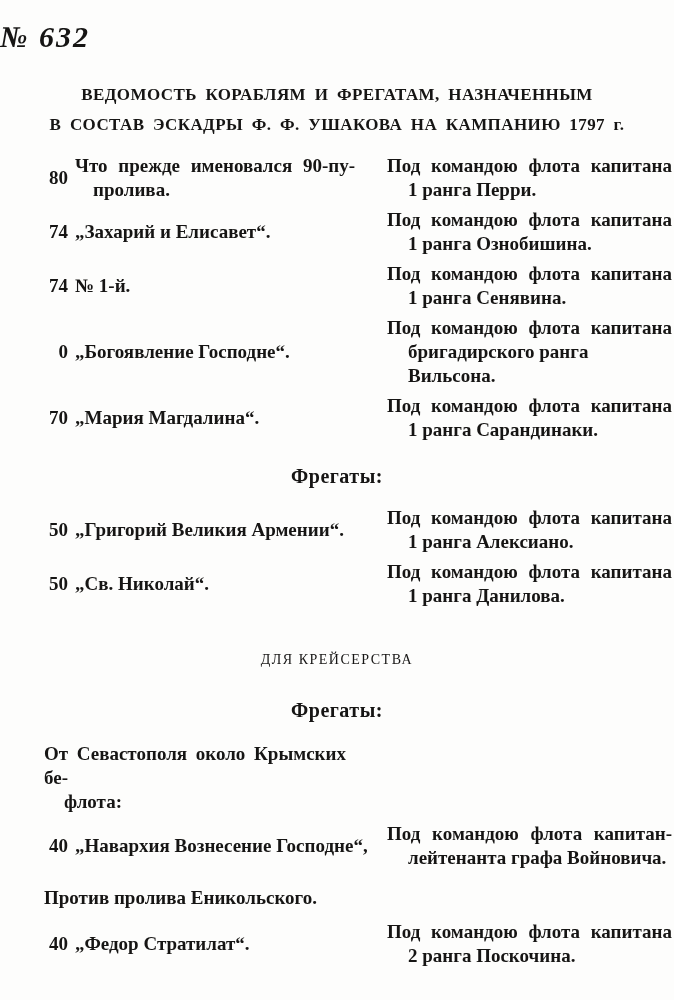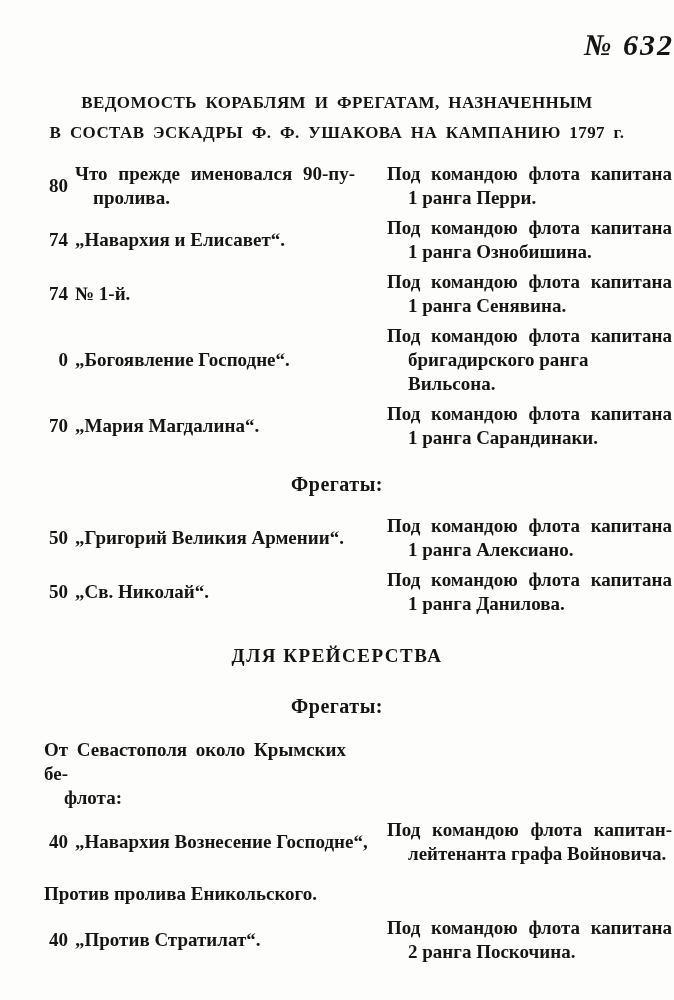--- a/index.html
+++ b/index.html
@@ -6,22 +6,22 @@
   body {
     width: 674px; height: 1000px;
     background: #fdfdfc;
     color: #161514;
     font-family: "Liberation Serif", "DejaVu Serif", serif;
     overflow: hidden;
   }
   .page { width: 674px; height: 1000px; position: relative; }
 
   .doc-number {
-    margin-top: 28px;
-    text-align: right;
+    margin-top: 20px;
+    text-align: left;
     font-style: italic;
     font-weight: bold;
     font-size: 30px;
     line-height: 34px;
     letter-spacing: 2px;
   }
 
   .title { margin-top: 26px; text-align: center; font-weight: bold; }
   .title-line {
     font-size: 17px;
@@ -33,21 +33,21 @@
 
   .sec-heading {
     text-align: center;
     font-weight: bold;
     font-size: 20px;
     line-height: 24px;
     letter-spacing: 0.5px;
   }
   .h-ships     { margin-top: 32px; }
   .h-frigates1 { margin-top: 22px; }
-  .h-cruising  { margin-top: 28px; font-weight: bold; font-size: 19px; letter-spacing: 1.5px; }
+  .h-cruising  { margin-top: 40px; font-weight: normal; font-size: 14px; letter-spacing: 1.5px; }
   .h-frigates2 { margin-top: 26px; }
 
   .content {
     margin-left: 44px;
     width: 628px;
     font-size: 19px;
     font-weight: bold;
     line-height: 24px;
   }
   .rows1 { margin-top: 14px; }
@@ -91,21 +91,21 @@
         </div>
         <div class="cmd">
           <div class="jl">Под командою флота капитана</div>
           <div class="l2">1 ранга Перри.</div>
         </div>
       </div>
 
       <div class="row">
         <div class="num">74</div>
         <div class="name">
-          <div>„Навархия и Елисавет“.</div>
+          <div>„Захарий и Елисавет“.</div>
         </div>
         <div class="cmd">
           <div class="jl">Под командою флота капитана</div>
           <div class="l2">1 ранга Ознобишина.</div>
         </div>
       </div>
 
       <div class="row">
         <div class="num">74</div>
         <div class="name">
@@ -191,21 +191,21 @@
         <div class="jl">Под командою флота капитан-</div>
         <div class="l2">лейтенанта графа Войновича.</div>
       </div>
     </div>
 
     <div class="note2">Против пролива Еникольского.</div>
 
     <div class="row">
       <div class="num">40</div>
       <div class="name">
-        <div>„Против Стратилат“.</div>
+        <div>„Федор Стратилат“.</div>
       </div>
       <div class="cmd">
         <div class="jl">Под командою флота капитана</div>
         <div class="l2">2 ранга Поскочина.</div>
       </div>
     </div>
 
   </div>
 
 </div>

